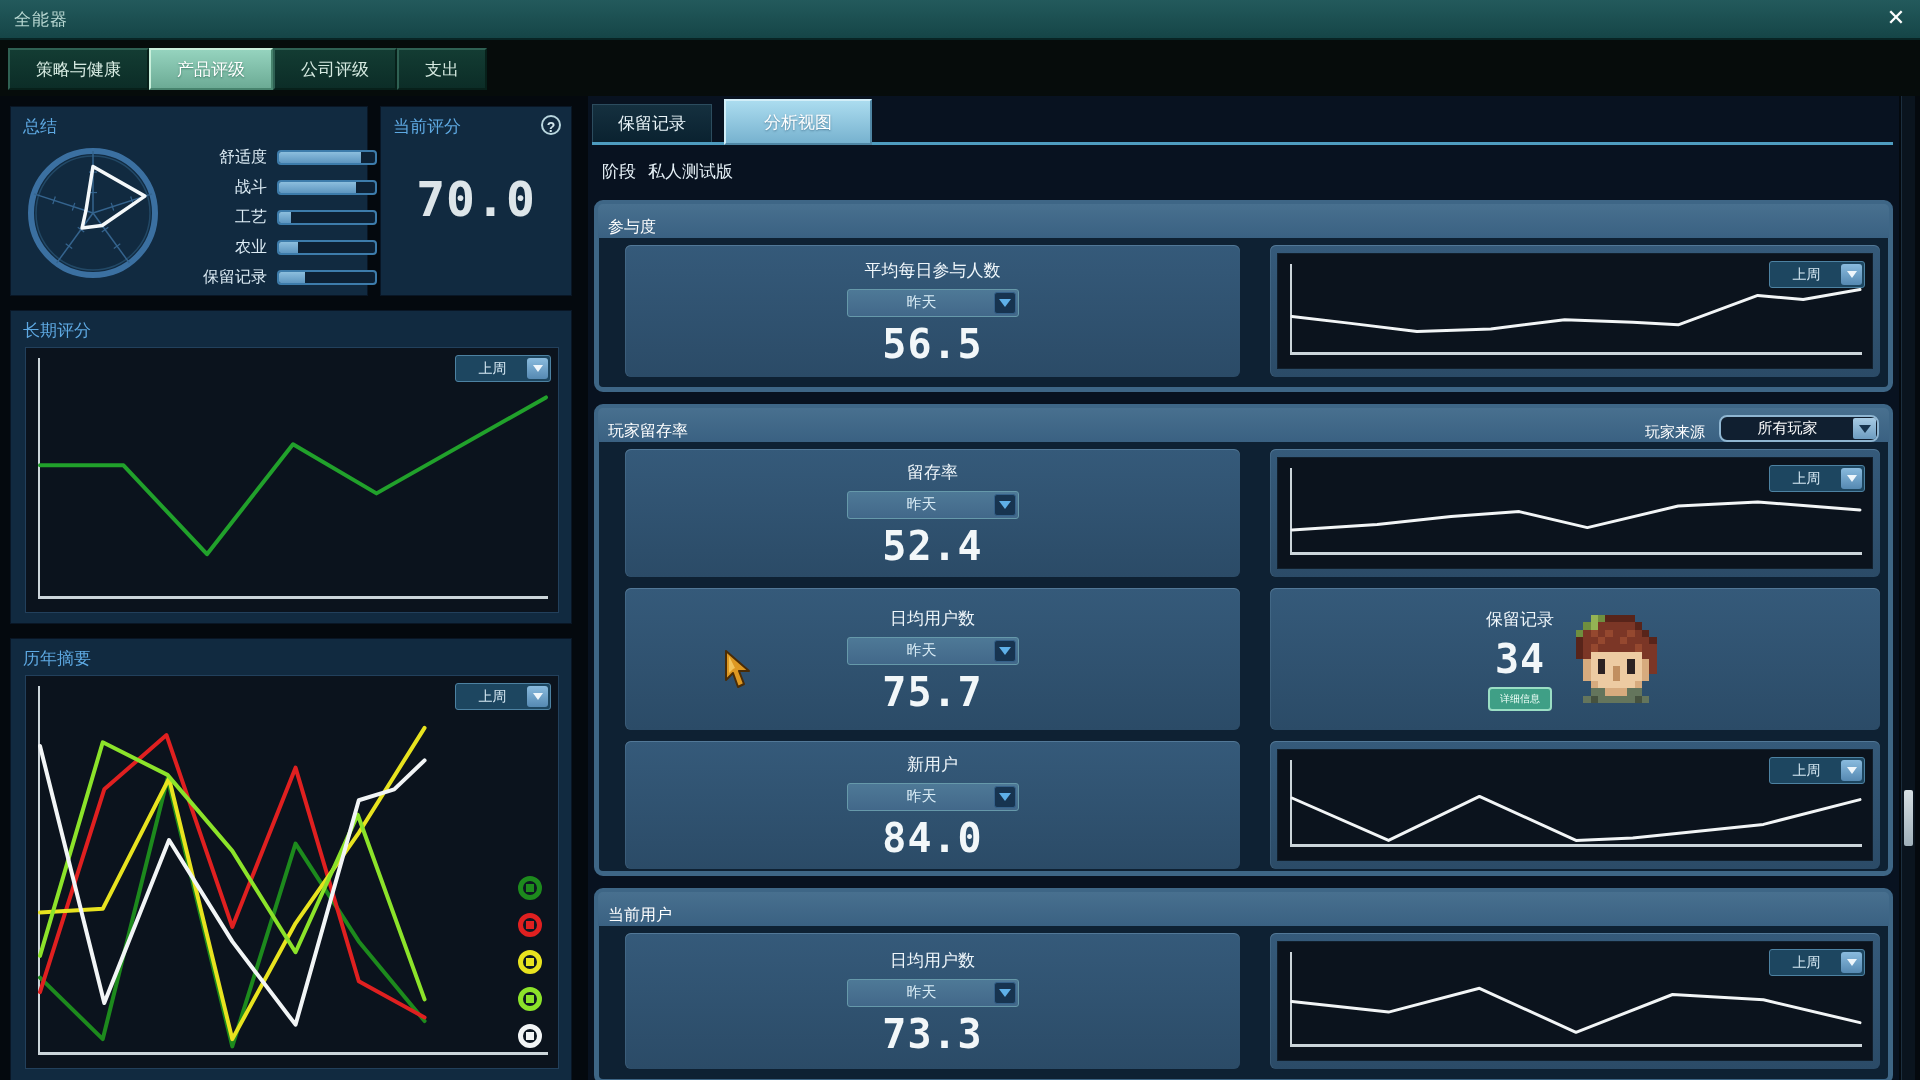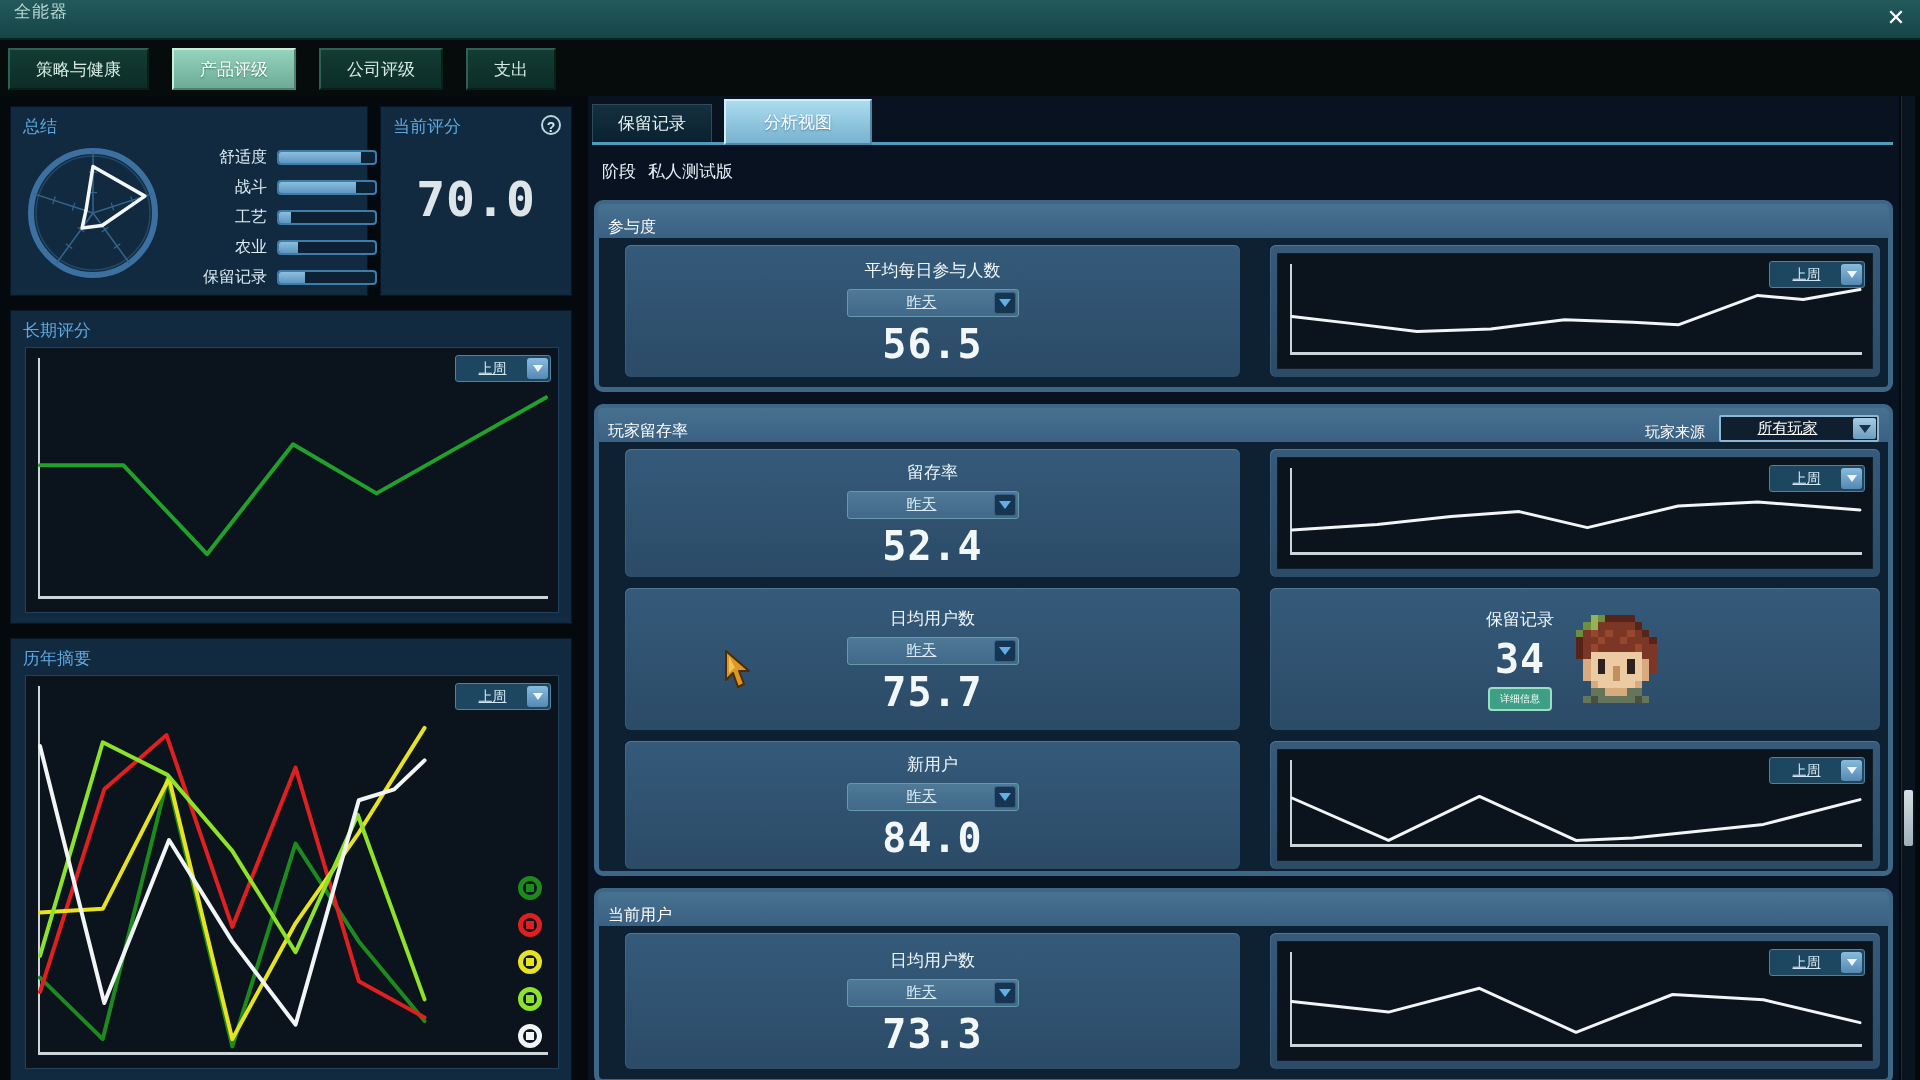--- a/index.html
+++ b/index.html
@@ -4,28 +4,28 @@
 <style>
   html,body{margin:0;padding:0;background:#04090e;}
   body{width:1920px;height:1080px;position:relative;overflow:hidden;
        font-family:"Liberation Sans","DejaVu Sans",sans-serif;color:#e8f0f6;
        -webkit-font-smoothing:none;}
   .abs{position:absolute;}
 
   
   #titlebar{left:0;top:0;width:1920px;height:38px;
     background:linear-gradient(180deg,#235a5c,#154547);border-bottom:2px solid #082424;
-    display:flex;}
+    display:flex;align-items:center;}
   #titlebar .ttl{margin-left:14px;font-size:17px;color:#b9d8d2;letter-spacing:1px;}
   #close-btn{position:absolute;right:10px;top:4px;width:28px;height:28px;color:#ffffff;
     font-size:22px;font-weight:bold;text-align:center;line-height:28px;cursor:default;}
 
   
   #tabbar{left:0;top:40px;width:1920px;height:56px;background:#060c0b;display:flex;
-    align-items:flex-start;padding-top:8px;box-sizing:border-box;gap:23px;padding-left:8px;}
+    align-items:flex-start;padding-top:8px;box-sizing:border-box;gap:0;padding-left:8px;}
   .gtab{height:42px;padding:0 26px;display:flex;align-items:center;justify-content:center;
     font-size:17px;color:#d6eae1;background:linear-gradient(180deg,#133c33,#0c2d27);
     border:2px solid;border-color:#2f6153 #07201a #07201a #2f6153;box-sizing:border-box;}
   .gtab.active{background:linear-gradient(180deg,#95d3be,#6cab95);
     border-color:#c9efdb #47836d #47836d #c9efdb;color:#ffffff;
     text-shadow:0 1px 2px rgba(10,70,50,.55);}
 
   
   .panel{position:absolute;background:#112a40;border:1px solid #091625;box-sizing:border-box;}
   .phead{position:absolute;left:12px;top:8px;font-size:17px;color:#5ea9e2;}
@@ -56,36 +56,36 @@
   #panel-longterm .chartbox{left:14px;top:36px;width:532px;height:264px;}
   #panel-yearly .chartbox{left:14px;top:36px;width:532px;height:392px;}
 
   
   #yearly-legend{position:absolute;right:16px;top:200px;display:flex;flex-direction:column;gap:13px;}
   .ldot{width:24px;height:24px;border-radius:50%;border:5px solid #fff;background:#0d1722;
     box-sizing:border-box;display:flex;align-items:center;justify-content:center;}
   .ldot i{width:8px;height:8px;display:block;}
 
   
-  .dd{display:flex;align-items:center;box-sizing:border-box;cursor:default;text-decoration:underline;}
+  .dd{display:flex;align-items:center;box-sizing:border-box;cursor:default;}
   .dd .dd-label{flex:1;text-align:center;white-space:nowrap;}
   .dd .dd-btn{display:flex;align-items:center;justify-content:center;box-sizing:border-box;}
   .tri{width:0;height:0;border-left:6px solid transparent;border-right:6px solid transparent;
     border-top:8px solid #fff;}
   .dd-small{height:27px;width:96px;background:#1d4660;border:1px solid #4d82a2;border-radius:3px;
     font-size:14px;color:#d3e6f1;padding:2px;}
   .dd-small .dd-btn{width:21px;height:21px;border-radius:3px;
     background:linear-gradient(180deg,#8abbde,#5589b2);}
   .dd-small .tri{border-top-color:#eef6fb;border-left-width:5px;border-right-width:5px;border-top-width:7px;}
   .dd-mid{height:28px;width:172px;background:linear-gradient(180deg,#4e7997,#42688a);
     border:1px solid #69a; border-radius:3px;font-size:15px;color:#d9ecf6;padding:2px;}
   .dd-mid .dd-btn{width:22px;height:22px;border-radius:3px;background:#173450;
     border:1px solid #35618a;}
   .dd-mid .tri{border-top-color:#5fb0e8;}
-  .dd-dark{height:27px;width:160px;background:#101f30;border:2px solid #8fb6d2;border-radius:2px;
+  .dd-dark{height:27px;width:160px;background:#101f30;border:2px solid #8fb6d2;border-radius:8px;
     font-size:15px;color:#ffffff;padding:1px;}
   .dd-dark .dd-btn{width:23px;height:21px;border-radius:2px;
     background:linear-gradient(180deg,#a7cbe4,#6d9cc0);}
   .dd-dark .tri{border-top-color:#16344e;}
   .dd-pos{position:absolute;top:7px;right:7px;}
 
   
   #rightbg{left:588px;top:96px;width:1311px;height:984px;background:#081220;}
   .rtab{position:absolute;display:flex;align-items:center;justify-content:center;font-size:17px;}
   #rtab-report{left:592px;top:104px;width:120px;height:39px;background:linear-gradient(180deg,#15303f,#0a2230);

